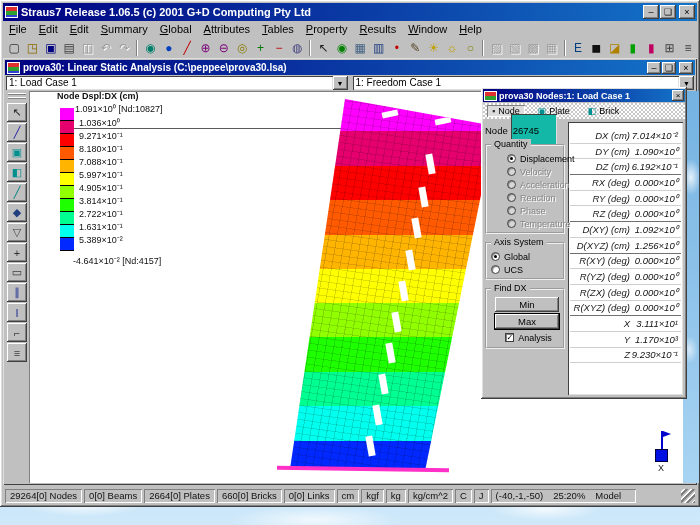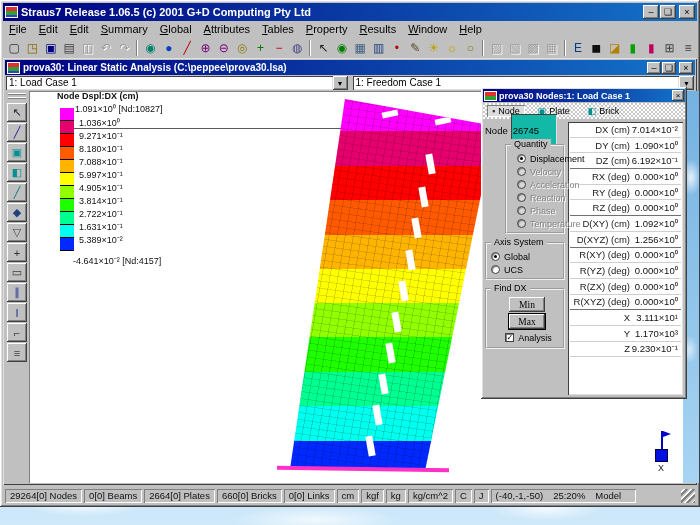--- a/index.html
+++ b/index.html
@@ -142,28 +142,28 @@
   .opt { display:flex; align-items:center; gap:4px; height:13px; font-size:9px; padding-left:3px; }
   .opt.disabled { color:#858585; text-shadow:1px 1px 0 #fff; }
   .radio { width:9px; height:9px; border-radius:50%; background:#fff; flex:0 0 9px;
     box-shadow: inset 1px 1px 1px #808080; border:1px solid #404040; position:relative; }
   .radio.checked::after { content:""; position:absolute; left:2px; top:2px; width:3px;
     height:3px; border-radius:50%; background:#000; }
   .radio.disabled { background:#d8d8d8; }
   .checkbox { width:9px; height:9px; background:#fff; flex:0 0 9px;
     box-shadow: inset 1px 1px 0 #808080; border:1px solid #404040;
     font-size:8px; line-height:8px; text-align:center; }
-  #qty-group { margin-top:6px; padding:6px 1px 2px 7px;margin-left:20px; }
+  #qty-group { margin-top:6px; padding:6px 1px 2px 17px; }
   #axis-group { margin-top:8px; padding:6px 1px 2px 1px; }
   #find-group { margin-top:8px; padding:7px 0 3px 4px; display:flex;
     flex-direction:column; align-items:center; gap:2px; }
-  .find-btn { width:36px; height:15px; font-size:9.5px;font-family:Liberation Serif, serif; }
+  .find-btn { width:64px; height:15px; font-size:9.5px; }
   .find-btn.default { outline:1px solid #000; }
   #panel-right { flex:1; background:#fff; box-shadow: inset 1px 1px 0 #404040,
-    inset -1px -1px 0 #dfdfdf; padding:0 2px; display:flex; flex-direction:column; }
+    inset -1px -1px 0 #dfdfdf; padding:6px 2px; display:flex; flex-direction:column;font-style:italic; }
   .res-row { display:flex; height:15.7px; align-items:center; font-size:9.5px;
     border-bottom:1px solid #cfcfcf; }
   .res-row.groupend { border-bottom:1px solid #707070; }
   .res-label { width:60px; text-align:right; color:#202020; white-space:nowrap; }
   .res-value { flex:1; text-align:right; padding-right:3px; color:#101010; white-space:nowrap; }
 
   
   #statusbar { position:absolute; left:3px; right:3px; bottom:3px; height:17px;
     background:#c0c0c0; display:flex; align-items:center; gap:2px; padding:1px 2px; }
   .seg { height:14px; box-shadow: inset 1px 1px 0 #808080, inset -1px -1px 0 #fff;

